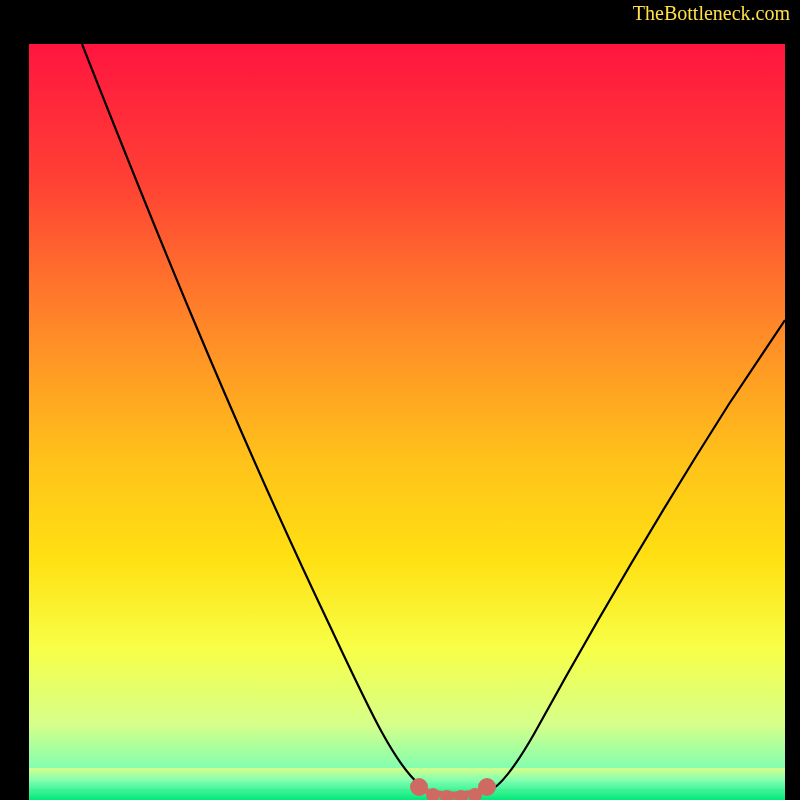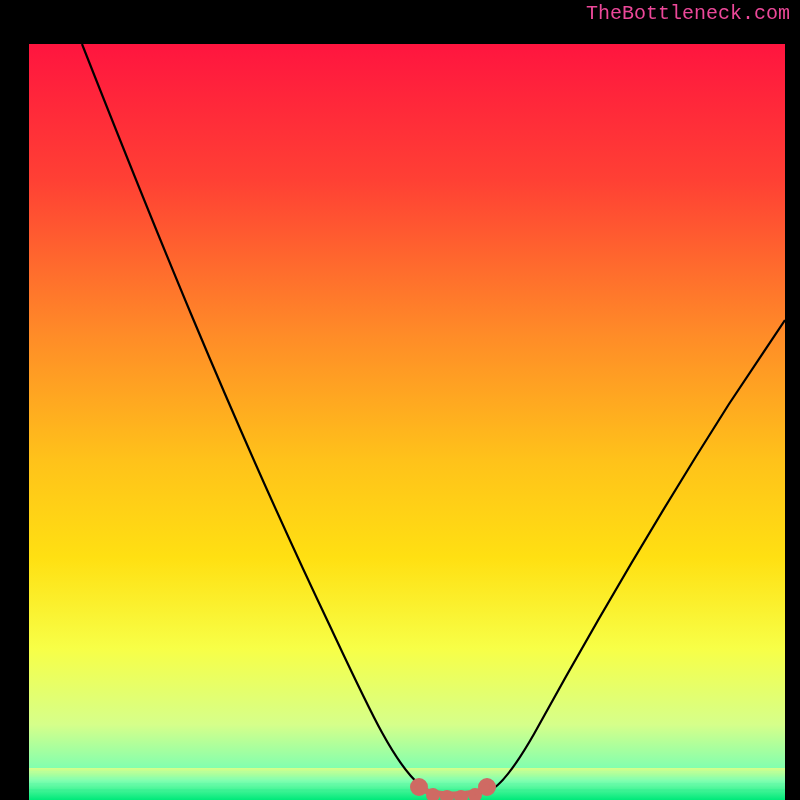--- a/index.html
+++ b/index.html
@@ -22,22 +22,22 @@
     position: absolute;
     left: 22px;
     top: 22px;
     width: 756px;
     height: 756px;
   }
   .watermark {
     position: absolute;
     top: 2px;
     right: 10px;
-    color: #ec4899;
-    font-family: Liberation Mono, monospace;
+    color: #fde047;
+    font-family: Liberation Serif, serif;
     font-size: 20px;
     font-weight: 500;
   }
   svg { display: block; }
 </style>
 </head>
 <body>
 
 <div class="watermark">TheBottleneck.com</div>
 

